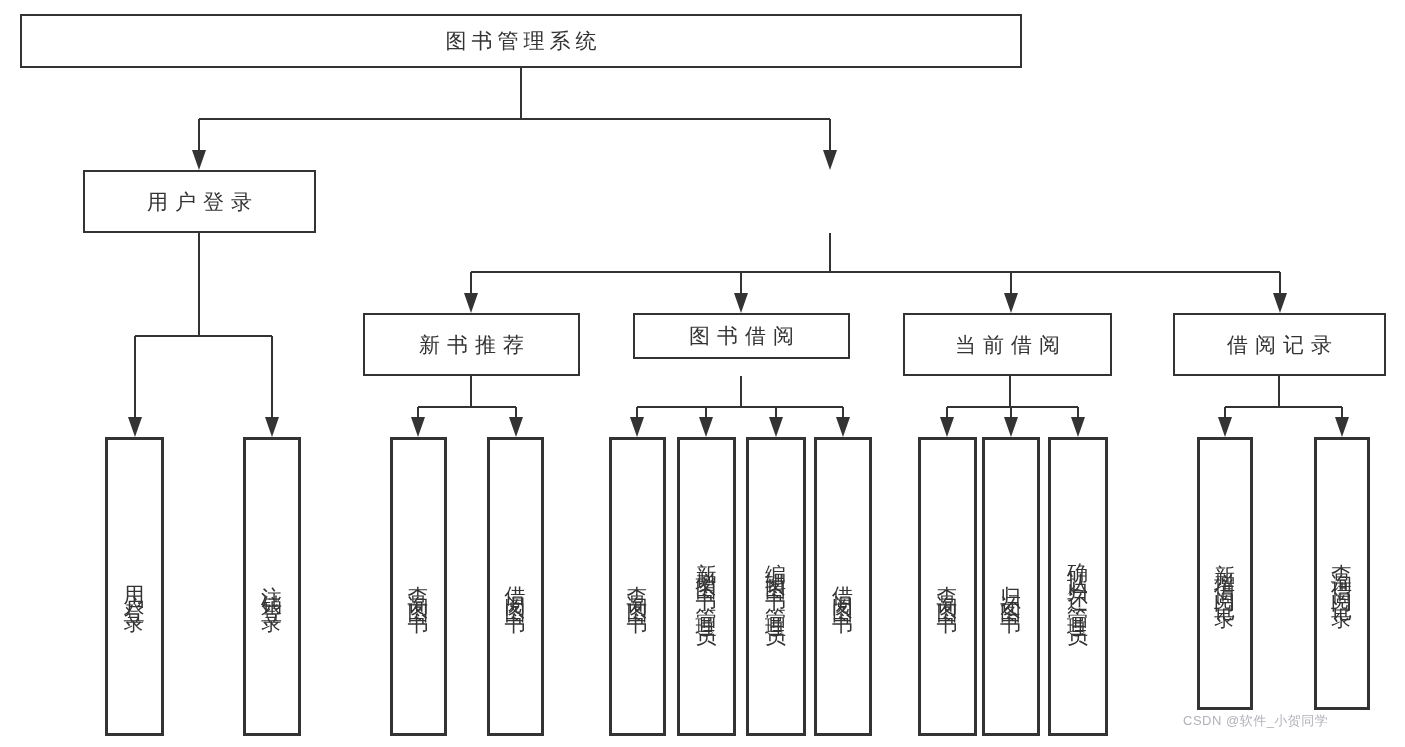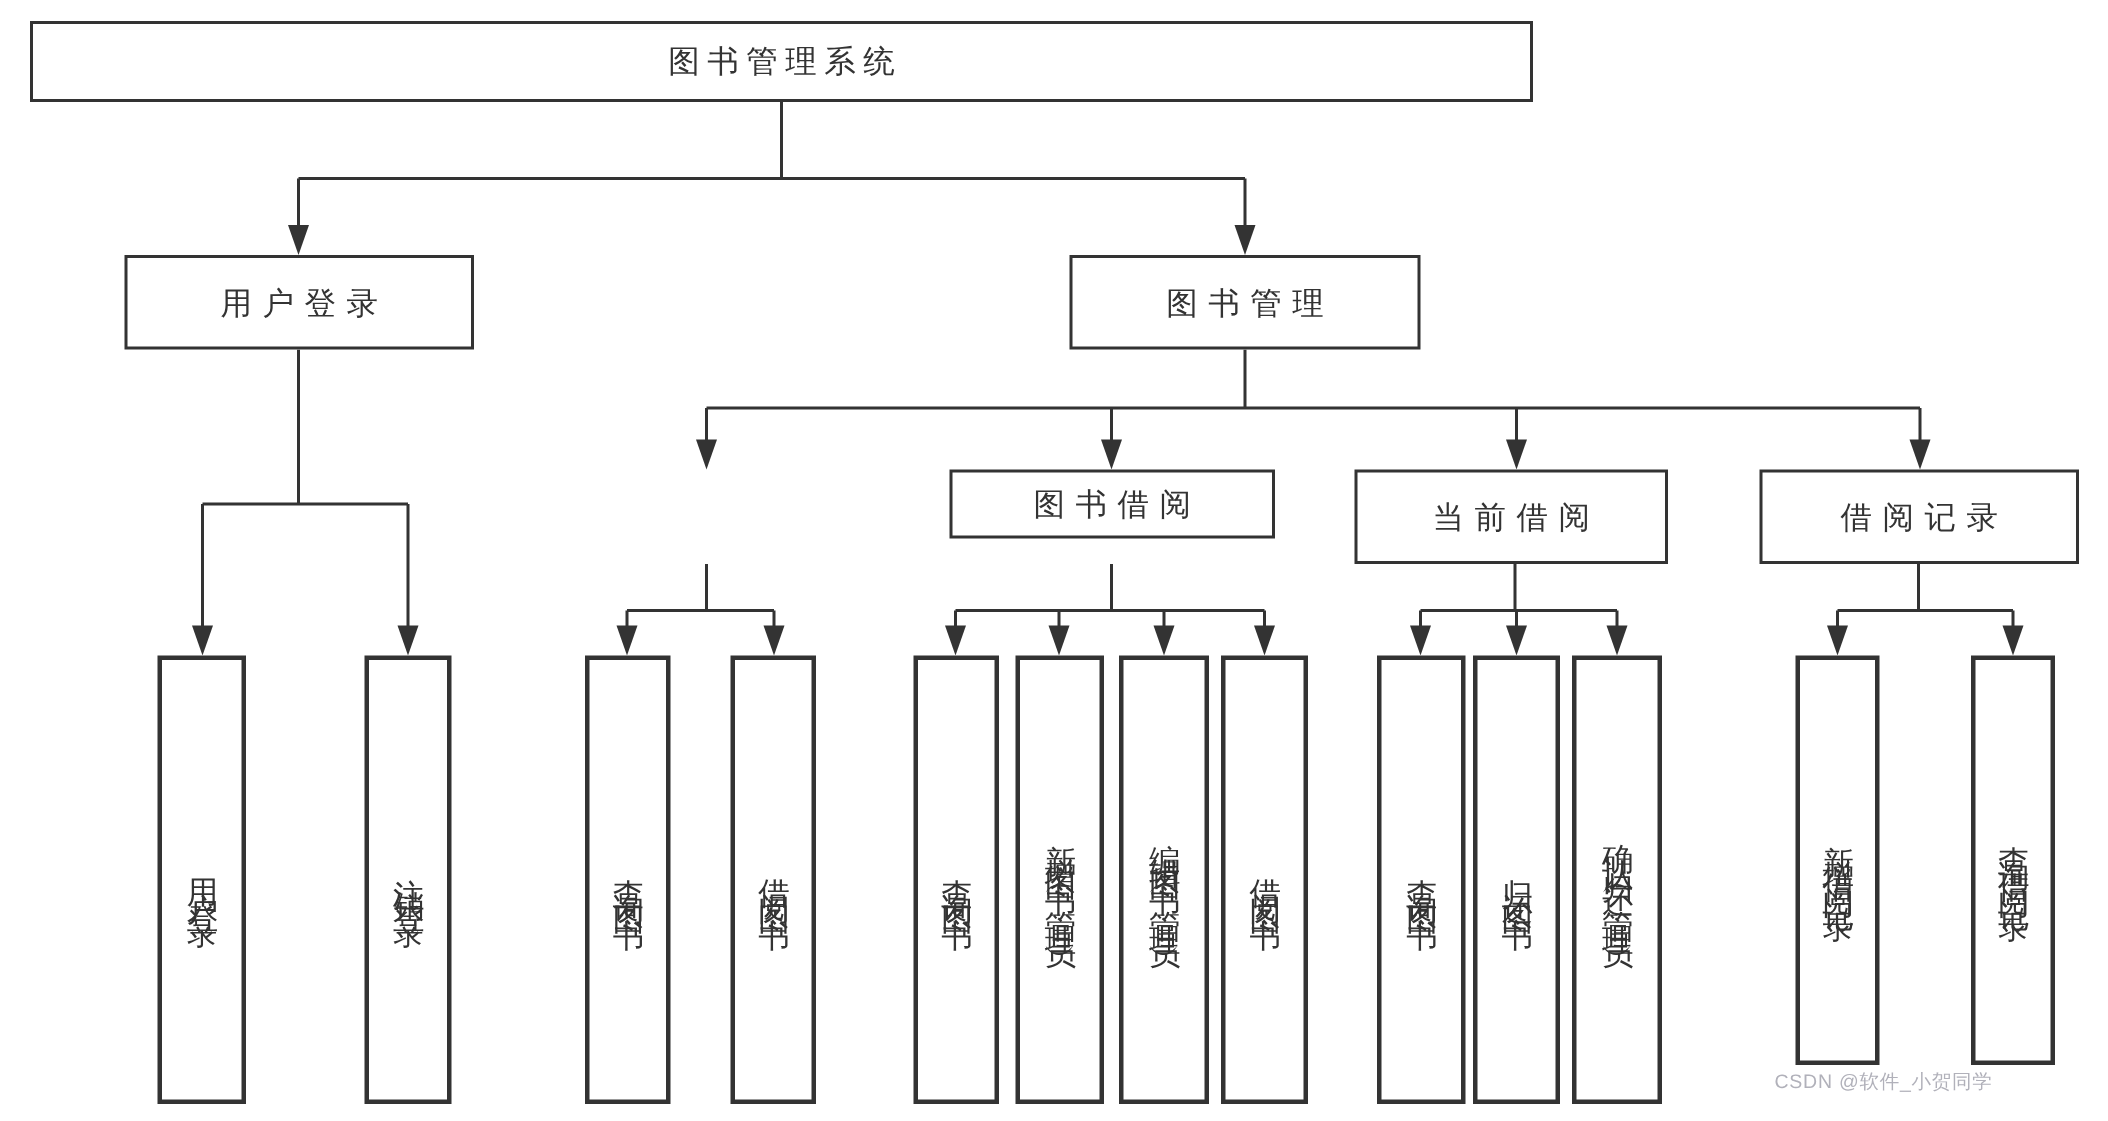--- a/index.html
+++ b/index.html
@@ -80,31 +80,31 @@
     <path d="M1335 417 L1349 417 L1342 437 Z" fill="#333333"></path>
   </svg>
 
   <div class="box root" style="left:20px;top:14px;width:1002px;height:54px">
     <span>图书管理系统</span>
   </div>
 
   <div class="box lv2" style="left:83px;top:170px;width:233px;height:63px">
     <span>用户登录</span>
   </div>
-  <div class="box lv2" style="left:713px;top:170px;width:234px;height:63px">
-    <span>图书管理</span>
-  </div>
 
   <div class="box tall" style="left:105px;top:437px;width:59px;height:299px">
     <span>用户登录</span>
   </div>
   <div class="box tall" style="left:243px;top:437px;width:58px;height:299px">
     <span>注销登录</span>
   </div>
 
+  <div class="box lv3" style="left:363px;top:313px;width:217px;height:63px">
+    <span>新书推荐</span>
+  </div>
   <div class="box lv3" style="left:633px;top:313px;width:217px;height:46px">
     <span>图书借阅</span>
   </div>
   <div class="box lv3" style="left:903px;top:313px;width:209px;height:63px">
     <span>当前借阅</span>
   </div>
   <div class="box lv3" style="left:1173px;top:313px;width:213px;height:63px">
     <span>借阅记录</span>
   </div>
 

